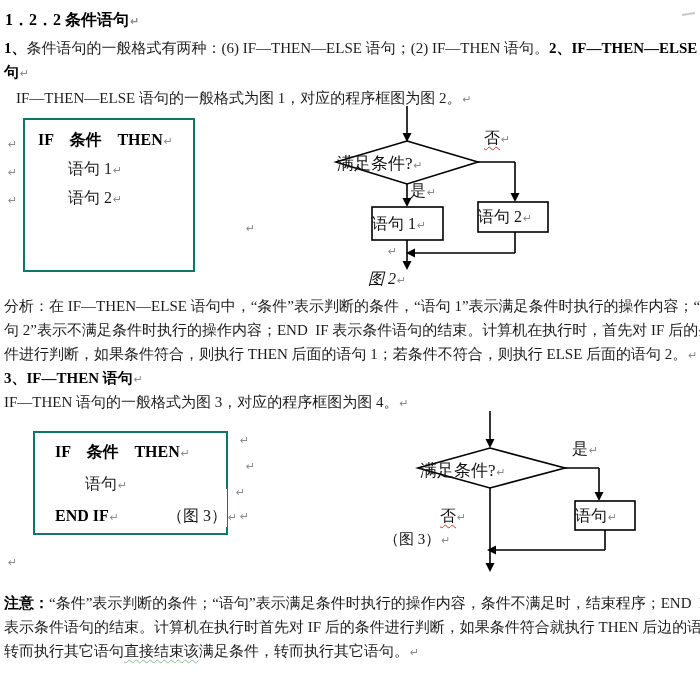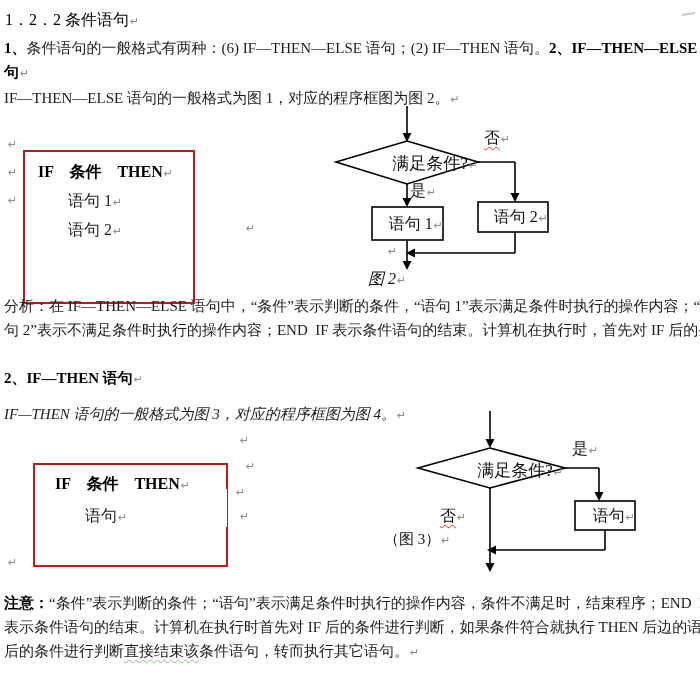--- a/index.html
+++ b/index.html
@@ -1,51 +1,51 @@
 <!DOCTYPE html>
 <html><head>
 <meta charset="utf-8">
 <style>
   html,body{margin:0;padding:0;background:#fff;}
   #page{position:relative;width:700px;height:678px;background:#ffffff;overflow:hidden;
         font-family:"Liberation Serif","DejaVu Serif",serif;color:#1c1c1c;}
   .tline{position:absolute;white-space:pre;font-size:15px;line-height:20px;}
   .b{font-weight:bold;color:#000;}
-  .title{font-size:16px;font-weight:normal;color:#000;}
+  .title{font-size:16px;font-weight:bold;color:#000;}
   .pc{font-family:"DejaVu Sans",sans-serif;color:#8b8b8b;font-size:11px;margin-left:1px;}
   .pc-abs{position:absolute;font-family:"DejaVu Sans",sans-serif;color:#8b8b8b;font-size:11px;}
   .wavy-red{text-decoration:underline;text-decoration-style:wavy;text-decoration-color:#e03030;
             text-decoration-thickness:1px;text-underline-offset:3px;}
   .wavy-green{text-decoration:underline;text-decoration-style:wavy;text-decoration-color:#8fbc8f;
             text-decoration-thickness:1px;text-underline-offset:3px;margin-top:20px;}
-  .codebox{position:absolute;border:2px solid #b91c1c;background:#fff;margin-top:32px;}
+  .codebox{position:absolute;border:2px solid #0f766e;background:#fff;}
   .codeline{white-space:pre;font-size:16px;line-height:27px;}
   .codebox2 .codeline{line-height:30px;}
   .flabel{position:absolute;white-space:pre;font-size:16px;color:#111;}
-  .fcbox{position:absolute;text-align:right;font-size:16px;color:#111;}
+  .fcbox{position:absolute;text-align:left;font-size:16px;color:#111;}
   svg{position:absolute;}
   svg line, svg polyline{stroke:#000;stroke-width:1.6;fill:none;}
   svg polygon.head{fill:#000;stroke:none;}
   svg polygon.shape, svg rect.shape{fill:#fff;stroke:#000;stroke-width:1.6;}
   .patch{position:absolute;background:#fff;}
   .stray{position:absolute;background:#c9c9c9;}
 </style>
 </head>
 <body>
 
 <div id="page">
 
   <div class="tline title" style="left:5px;top:10px;"><span>1．2．2 条件语句</span><span class="pc">↵</span></div>
 
   <div class="stray" style="left:682px;top:13px;width:13px;height:2px;transform:rotate(-8deg);"></div>
 
   <div class="tline" style="left:4px;top:38px;"><span class="b">1、</span><span>条件语句的一般格式有两种：(6) IF—THEN—ELSE 语句；(2) IF—THEN 语句。</span><span class="b">2、IF—THEN—ELSE 语</span></div>
   <div class="tline" style="left:4px;top:62px;"><span class="b">句</span><span class="pc">↵</span></div>
 
-  <div class="tline" style="left:4px;top:88px;"><span>IF—THEN—ELSE 语句的一般格式为图 1，对应的程序框图为图 2。</span><span class="pc">↵</span></div>
+  <div class="tline" style="left:16px;top:88px;"><span>IF—THEN—ELSE 语句的一般格式为图 1，对应的程序框图为图 2。</span><span class="pc">↵</span></div>
 
   <span class="pc-abs" style="left:8px;top:138px;">↵</span>
   <span class="pc-abs" style="left:8px;top:166px;">↵</span>
   <span class="pc-abs" style="left:8px;top:194px;">↵</span>
   <span class="pc-abs" style="left:246px;top:222px;">↵</span>
 
   <div class="codebox" style="left:23px;top:118px;width:168px;height:144px;padding-top:6px;">
     <div class="codeline" style="margin-left:13px;"><span class="b">IF　条件　THEN</span><span class="pc">↵</span></div>
     <div class="codeline" style="margin-left:43px;"><span>语句 1</span><span class="pc">↵</span></div>
     <div class="codeline" style="margin-left:43px;"><span>语句 2</span><span class="pc">↵</span></div>
@@ -72,28 +72,30 @@
   <div class="fcbox" style="left:337px;top:152px;width:141px;font-size:17px;"><span>满足条件?</span><span class="pc">↵</span></div>
   <div class="flabel" style="left:484px;top:128px;"><span class="wavy-red">否</span><span class="pc">↵</span></div>
   <div class="flabel" style="left:410px;top:181px;"><span>是</span><span class="pc">↵</span></div>
   <div class="fcbox" style="left:372px;top:207px;width:71px;line-height:33px;"><span>语句 1</span><span class="pc">↵</span></div>
   <div class="fcbox" style="left:478px;top:202px;width:70px;line-height:30px;"><span>语句 2</span><span class="pc">↵</span></div>
   <span class="pc-abs" style="left:388px;top:245px;">↵</span>
   <div class="flabel" style="left:368px;top:269px;font-style:italic;"><span>图 2</span><span class="pc">↵</span></div>
 
   <div class="tline" style="left:4px;top:296px;"><span>分析：在 IF—THEN—ELSE 语句中，“条件”表示判断的条件，“语句 1”表示满足条件时执行的操作内容；“语</span></div>
   <div class="tline" style="left:4px;top:320px;"><span>句 2”表示不满足条件时执行的操作内容；END  IF 表示条件语句的结束。计算机在执行时，首先对 IF 后的条</span></div>
+  <div class="tline" style="left:4px;top:344px;"><span>件进行判断，如果条件符合，则执行 THEN 后面的语句 1；若条件不符合，则执行 ELSE 后面的语句 2。</span><span class="pc">↵</span></div>
 
-  <div class="tline" style="left:4px;top:368px;"><span class="b">2、IF—THEN 语句</span><span class="pc">↵</span></div>
+  <div class="tline" style="left:4px;top:368px;"><span class="b">3、IF—THEN 语句</span><span class="pc">↵</span></div>
 
-  <div class="tline" style="left:4px;top:404px;font-style:italic;"><span>IF—THEN 语句的一般格式为图 3，对应的程序框图为图 4。</span><span class="pc">↵</span></div>
+  <div class="tline" style="left:4px;top:392px;"><span>IF—THEN 语句的一般格式为图 3，对应的程序框图为图 4。</span><span class="pc">↵</span></div>
 
   <div class="codebox codebox2" style="left:33px;top:431px;width:191px;height:96px;padding-top:4px;">
     <div class="codeline" style="margin-left:20px;"><span class="b">IF　条件　THEN</span><span class="pc">↵</span></div>
     <div class="codeline" style="margin-left:50px;"><span>语句</span><span class="pc">↵</span></div>
+    <div class="codeline" style="margin-left:20px;"><span class="b">END IF</span><span class="pc">↵</span><span style="margin-left:48px;">（图 3）</span><span class="pc">↵</span></div>
   </div>
 
   <div class="patch" style="left:221px;top:489px;width:6px;height:38px;"></div>
 
   <span class="pc-abs" style="left:240px;top:434px;">↵</span>
   <span class="pc-abs" style="left:246px;top:460px;">↵</span>
   <span class="pc-abs" style="left:236px;top:486px;">↵</span>
   <span class="pc-abs" style="left:240px;top:510px;">↵</span>
   <span class="pc-abs" style="left:8px;top:556px;">↵</span>
 
@@ -113,15 +115,15 @@
   </svg>
 
   <div class="fcbox" style="left:420px;top:459px;width:143px;font-size:17px;"><span>满足条件?</span><span class="pc">↵</span></div>
   <div class="flabel" style="left:572px;top:439px;"><span>是</span><span class="pc">↵</span></div>
   <div class="flabel" style="left:440px;top:506px;"><span class="wavy-red">否</span><span class="pc">↵</span></div>
   <div class="fcbox" style="left:575px;top:501px;width:60px;line-height:29px;"><span>语句</span><span class="pc">↵</span></div>
   <div class="flabel" style="left:384px;top:530px;font-size:15px;"><span>（图 3）</span><span class="pc">↵</span></div>
 
   <div class="tline" style="left:4px;top:593px;"><span class="b">注意：</span><span>“条件”表示判断的条件；“语句”表示满足条件时执行的操作内容，条件不满足时，结束程序；END  IF</span></div>
   <div class="tline" style="left:4px;top:617px;"><span>表示条件语句的结束。计算机在执行时首先对 IF 后的条件进行判断，如果条件符合就执行 THEN 后边的语句，</span></div>
-  <div class="tline" style="left:4px;top:641px;"><span>后的条件进行判断</span><span class="wavy-green">直接结束该</span><span>条件语句，转而执行其它语句。</span><span class="pc">↵</span></div>
+  <div class="tline" style="left:4px;top:641px;"><span>转而执行其它语句</span><span class="wavy-green">直接结束该</span><span>满足条件，转而执行其它语句。</span><span class="pc">↵</span></div>
 
 </div>
 
 </body></html>

